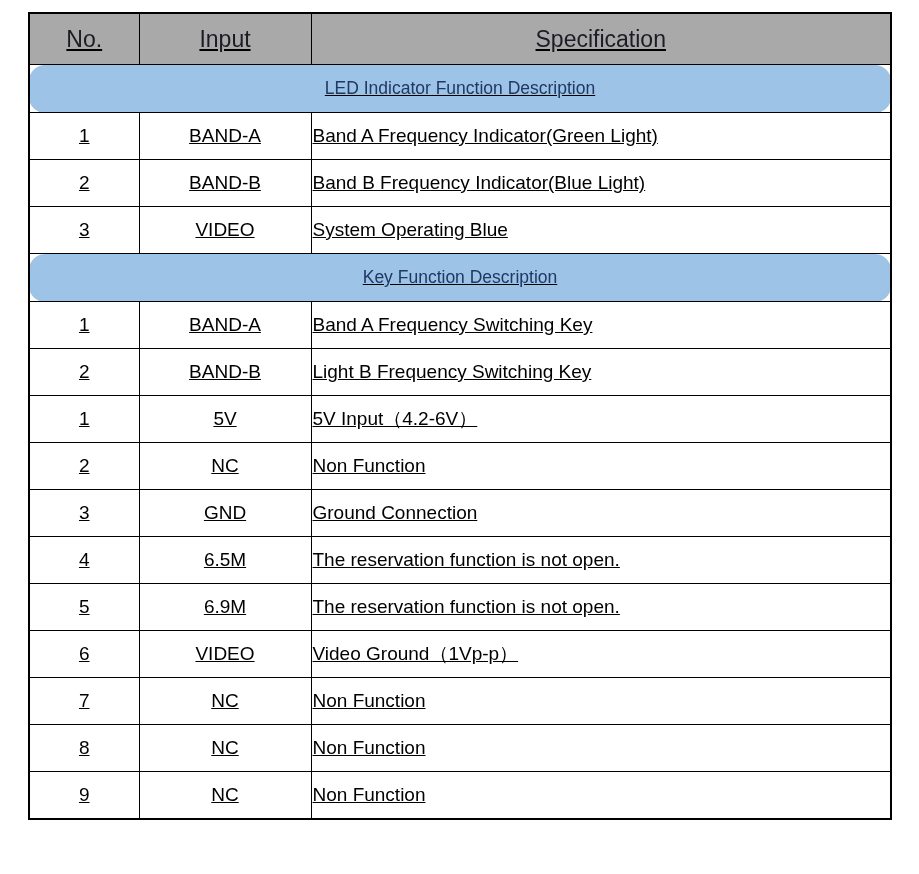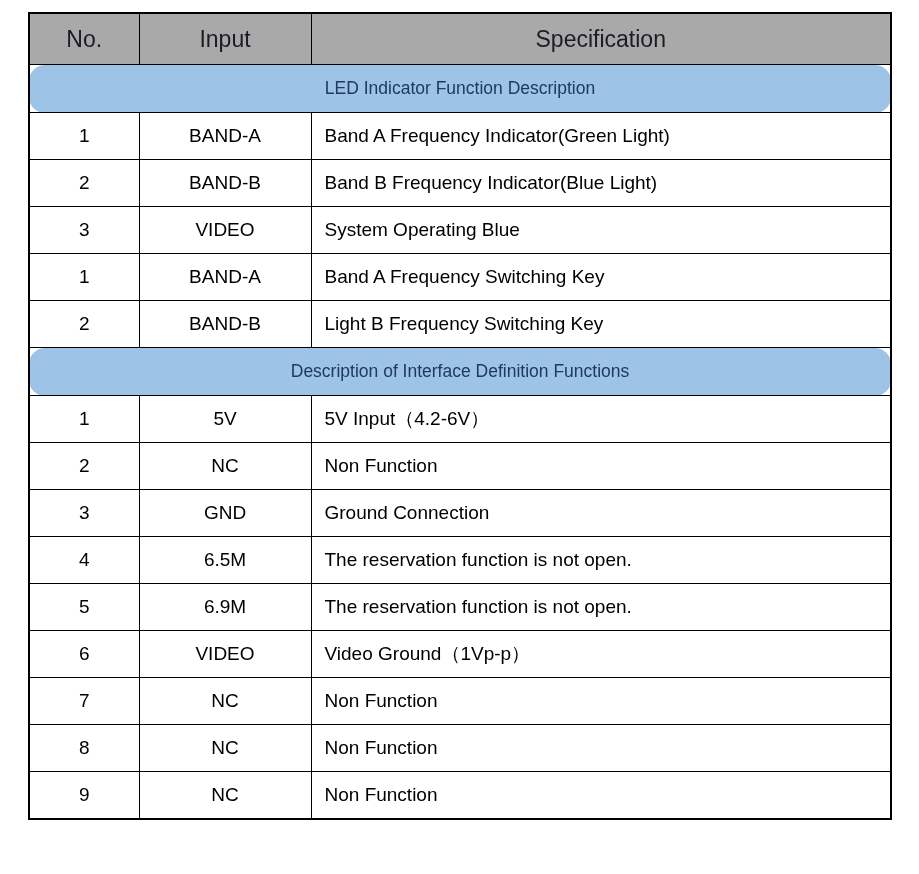--- a/index.html
+++ b/index.html
@@ -14,20 +14,21 @@
   .table-wrap {
     position: absolute;
     left: 28px;
     top: 12px;
   }
   table.spec-table {
     border-collapse: collapse;
     table-layout: fixed;
     width: 862px;
     border: 2.5px solid #000000;
+    text-decoration: underline;
   }
   .spec-table th, .spec-table td {
     border: 1.5px solid #000000;
     padding: 0;
     overflow: hidden;
     white-space: nowrap;
   }
   
   .col-no   { width: 110px; }
   .col-item { width: 172px; }
@@ -61,21 +62,21 @@
     font-size: 19px;
     color: #000000;
     vertical-align: middle;
   }
   tr.data-row td.c-no,
   tr.data-row td.c-item {
     text-align: center;
   }
   tr.data-row td.c-spec {
     text-align: left;
-    padding-left: 13px;
+    padding-left: 1px;
   }
 </style>
 </head>
 <body>
 
 <div class="table-wrap">
   <table class="spec-table">
     <colgroup>
       <col class="col-no">
       <col class="col-item">
@@ -102,34 +103,34 @@
         <td class="c-no">2</td>
         <td class="c-item">BAND-B</td>
         <td class="c-spec">Band B Frequency Indicator(Blue Light)</td>
       </tr>
       <tr class="data-row">
         <td class="c-no">3</td>
         <td class="c-item">VIDEO</td>
         <td class="c-spec">System Operating Blue</td>
       </tr>
 
+      <tr class="section-row">
+        <td colspan="3">Key Function Description</td>
+      </tr>
       <tr class="data-row">
         <td class="c-no">1</td>
         <td class="c-item">BAND-A</td>
         <td class="c-spec">Band A Frequency Switching Key</td>
       </tr>
       <tr class="data-row">
         <td class="c-no">2</td>
         <td class="c-item">BAND-B</td>
         <td class="c-spec">Light B Frequency Switching Key</td>
       </tr>
 
-      <tr class="section-row">
-        <td colspan="3">Description of Interface Definition Functions</td>
-      </tr>
       <tr class="data-row">
         <td class="c-no">1</td>
         <td class="c-item">5V</td>
         <td class="c-spec">5V Input（4.2-6V）</td>
       </tr>
       <tr class="data-row">
         <td class="c-no">2</td>
         <td class="c-item">NC</td>
         <td class="c-spec">Non Function</td>
       </tr>

